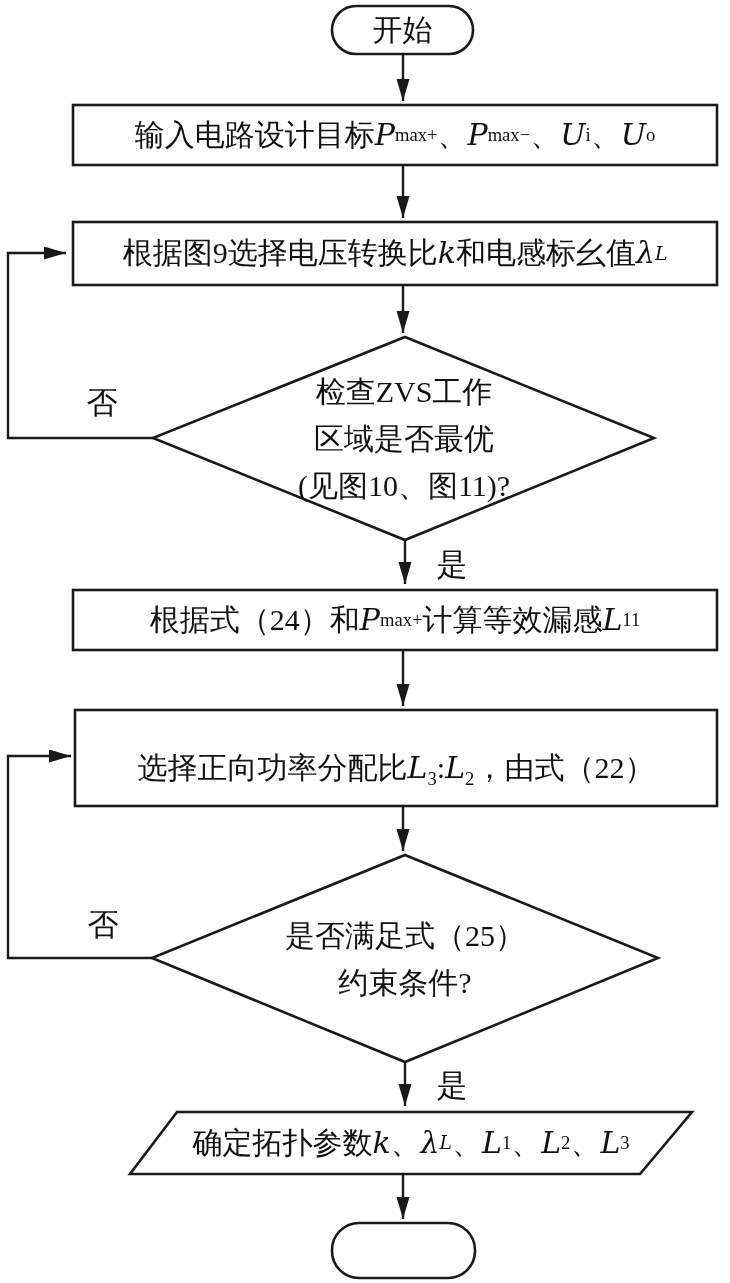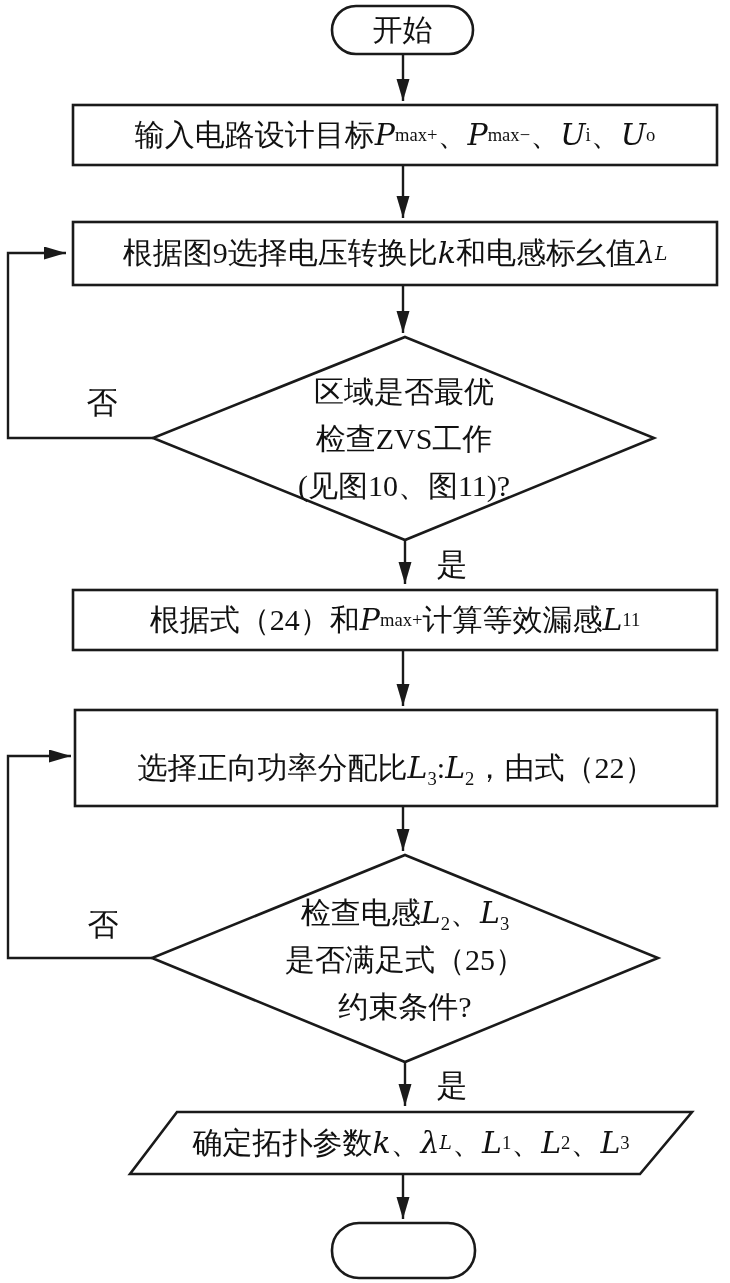--- a/index.html
+++ b/index.html
@@ -84,22 +84,22 @@
 
   <div class="txt" style="left:73px;top:222px;width:644px;height:63px;">
       <span>根据图9选择电压转换比</span>
       <span class="it">k</span>
       <span>和电感标幺值</span>
       <span class="it">λ</span>
       <span class="it sub">L</span>
     </div>
 
   <div class="txt multi" style="left:153px;top:357px;width:502px;height:162px;">
+    <div><span>检查ZVS工作</span></div>
     <div><span>区域是否最优</span></div>
-    <div><span>检查ZVS工作</span></div>
     <div><span>(见图10、图11)?</span></div>
   </div>
 
   <div class="txt branch" style="left:72px;top:380px;width:60px;height:46px;">否</div>
 
   <div class="txt branch" style="left:424px;top:543px;width:56px;height:44px;">是</div>
 
   <div class="txt" style="left:73px;top:590px;width:644px;height:60px;">
       <span>根据式（24）和</span>
       <span class="it">P</span>
@@ -107,21 +107,20 @@
       <span>计算等效漏感</span>
       <span class="it">L</span>
       <span class="sub">11</span>
     </div>
 
   <div class="txt multi" style="left:75px;top:710px;width:642px;height:116px;line-height:48px;">
     <div><span>选择正向功率分配比</span><span class="it">L</span><span class="sub">3</span><span>:</span><span class="it">L</span><span class="sub">2</span><span>，由式（22）</span></div>
   </div>
 
   <div class="txt multi" style="left:152px;top:878px;width:506px;height:162px;">
-    <div><span>检查电感</span><span class="it">L</span><span class="sub">2</span><span>、</span><span class="it">L</span><span class="sub">3</span></div>
     <div><span>是否满足式（25）</span></div>
     <div><span>约束条件?</span></div>
   </div>
 
   <div class="txt branch" style="left:73px;top:902px;width:60px;height:46px;">否</div>
 
   <div class="txt branch" style="left:424px;top:1064px;width:56px;height:44px;">是</div>
 
   <div class="txt" style="left:130px;top:1112px;width:562px;height:62px;align-items:center;">
       <span>确定拓扑参数</span>

